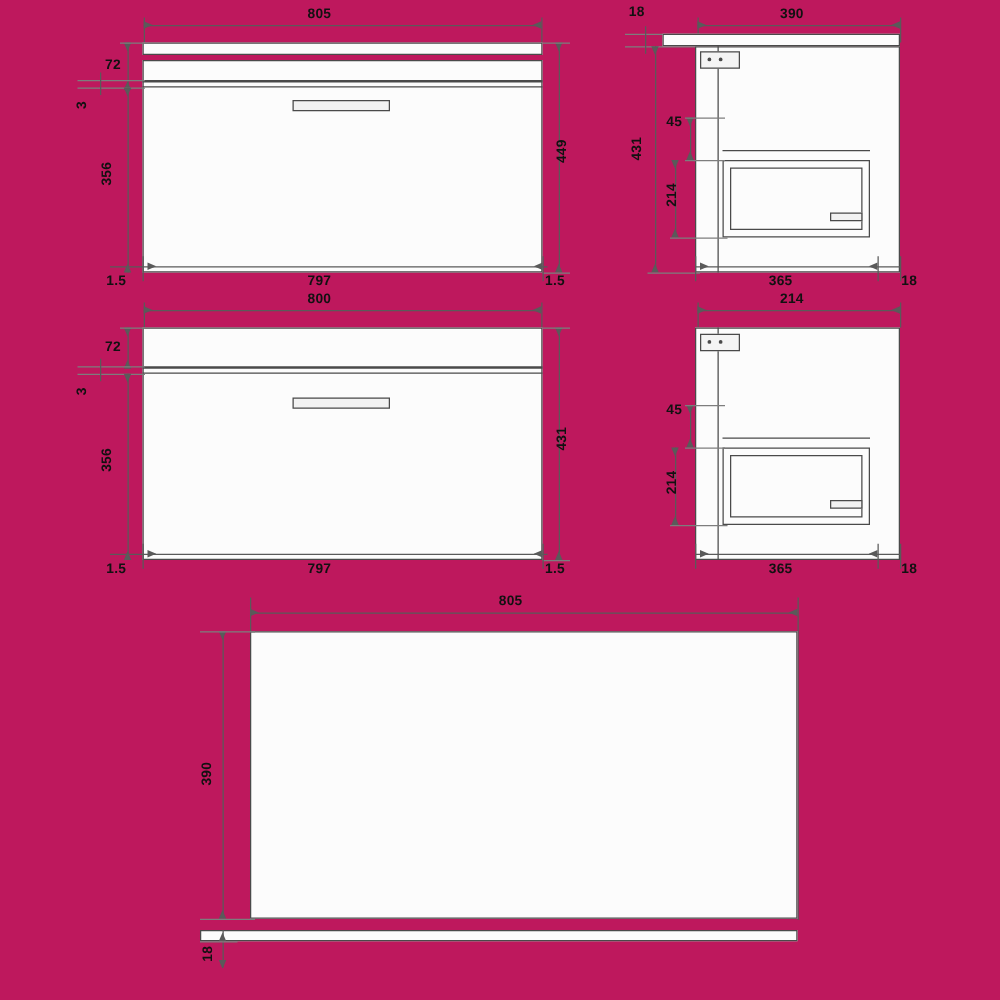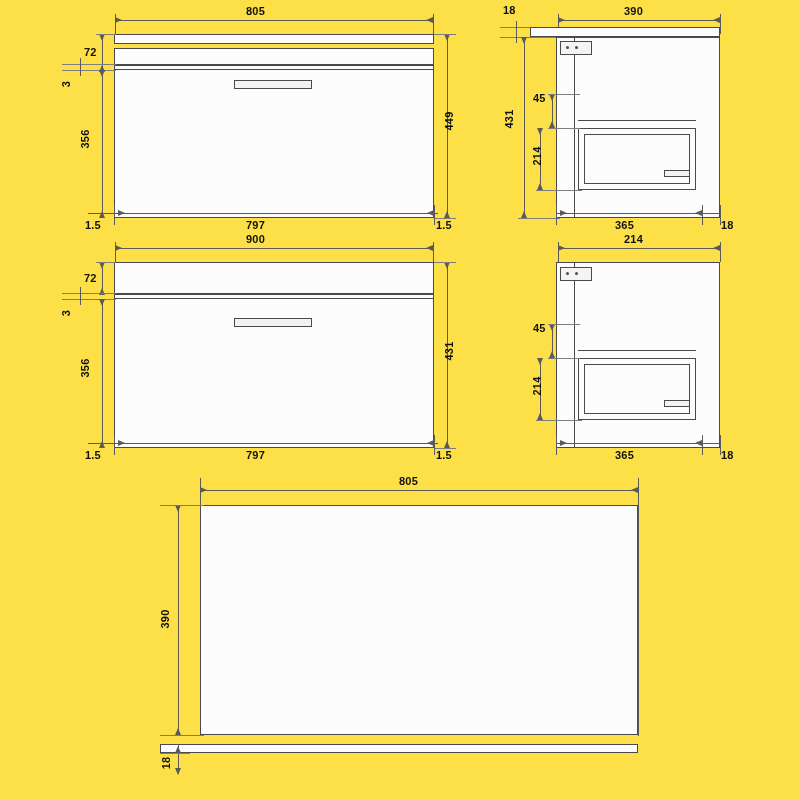--- a/index.html
+++ b/index.html
@@ -11,21 +11,21 @@
     width: 800px;
     height: 800px;
     font-family: "Liberation Sans", sans-serif;
     color: #1a1a1a;
     overflow: hidden;
   }
   #sheet {
     position: relative;
     width: 800px;
     height: 800px;
-    background: #fde047;
+    background: #be185d;
   }
   
   .ln {
     position: absolute;
     background: #5a5a5a;
   }
   .ln.h { height: 1px; }
   .ln.v { width: 1px; }
   .ln.thin { background: #7d7d7d; }
   .ln.obj { background: #4a4a4a; }
@@ -209,21 +209,21 @@
     <div class="dimtxt" style="left:721px; top:219px;">18</div>
   </div>
 
   <div>
 
     <div class="ln h" style="left:115px; top:248px; width:318px;"></div>
     <div class="arrow right" style="left:115px; top:245px;"></div>
     <div class="arrow left" style="left:426px; top:245px;"></div>
     <div class="ln v" style="left:115px; top:242px; height:20px;"></div>
     <div class="ln v" style="left:433px; top:242px; height:20px;"></div>
-    <div class="dimtxt" style="left:246px; top:233px;">900</div>
+    <div class="dimtxt" style="left:246px; top:233px;">800</div>
 
     <div class="box fill" style="left:114px; top:262px; width:320px; height:186px;"></div>
     <div class="ln obj h" style="left:114px; top:293px; width:320px; height:2px;"></div>
     <div class="ln obj h" style="left:114px; top:298px; width:320px; height:1px;"></div>
     <div class="handle" style="left:234px; top:318px; width:78px; height:9px;"></div>
 
     <div class="ln v" style="left:102px; top:262px; height:32px;"></div>
     <div class="arrow down" style="left:99px; top:262px;"></div>
     <div class="arrow up" style="left:99px; top:288px;"></div>
     <div class="ln h thin" style="left:96px; top:262px; width:20px;"></div>

